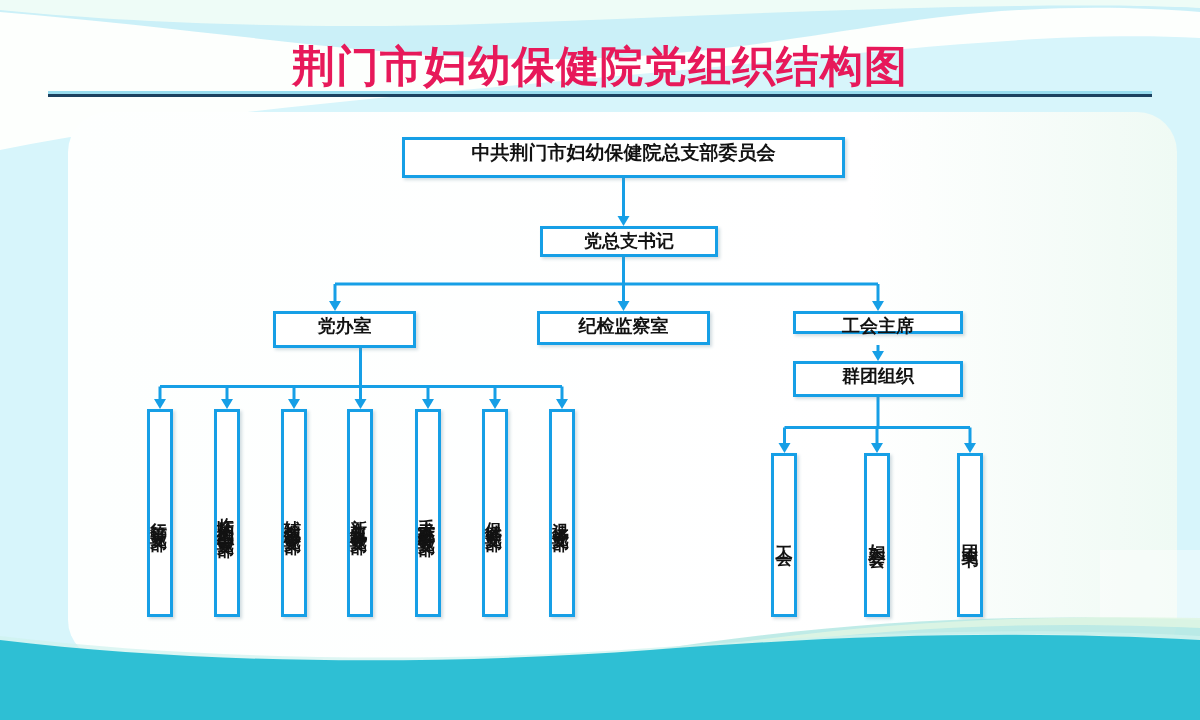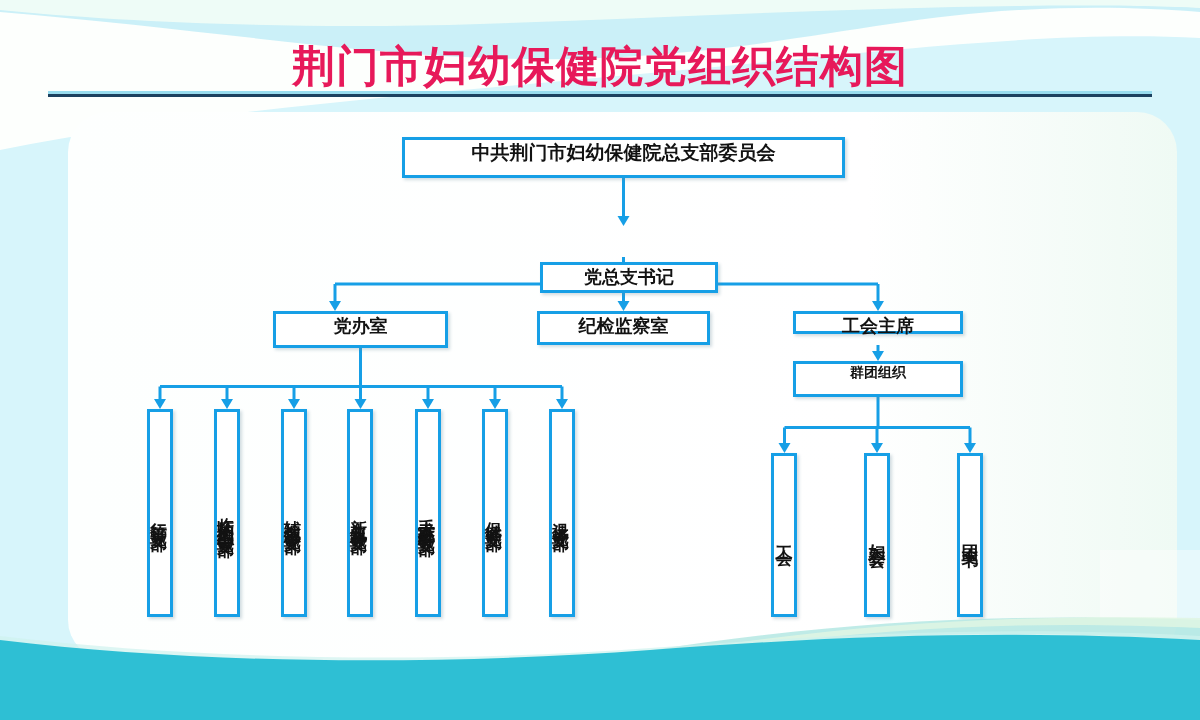--- a/index.html
+++ b/index.html
@@ -115,37 +115,37 @@
       <polygon points="778.5,443 790.5,443 784.5,453"></polygon>
       <polygon points="871,443 883,443 877,453"></polygon>
       <polygon points="964,443 976,443 970,453"></polygon>
     </g>
   </svg>
 
   <div class="hbox" style="left:402px;top:137px;width:443px;height:41px;font-size:19px;">
       <span>中共荆门市妇幼保健院总支部委员会</span>
     </div>
 
-  <div class="hbox" style="left:540px;top:226px;width:178px;height:31px;font-size:18px;margin-top:36px;">
+  <div class="hbox" style="left:540px;top:226px;width:178px;height:31px;font-size:18px;">
       <span>党总支书记</span>
     </div>
 
-  <div class="hbox" style="left:273px;top:311px;width:175px;height:37px;font-size:18px;">
+  <div class="hbox" style="left:273px;top:311px;width:143px;height:37px;font-size:18px;">
       <span>党办室</span>
     </div>
 
   <div class="hbox" style="left:537px;top:311px;width:173px;height:34px;font-size:18px;font-family:Liberation Mono, monospace;">
       <span>纪检监察室</span>
     </div>
 
   <div class="hbox" style="left:793px;top:311px;width:170px;height:23px;font-size:18px;">
       <span>工会主席</span>
     </div>
 
-  <div class="hbox" style="left:793px;top:361px;width:170px;height:36px;font-size:14px;">
+  <div class="hbox" style="left:793px;top:361px;width:170px;height:36px;font-size:18px;">
       <span>群团组织</span>
     </div>
 
   <div class="vbox top-align" style="left:147px;top:409px;width:26px;height:208px;">
       <span>行管党支部</span>
     </div>
 
   <div class="vbox top-align" style="left:214px;top:409px;width:26px;height:208px;">
       <span>临床药剂综合党支部</span>
     </div>

